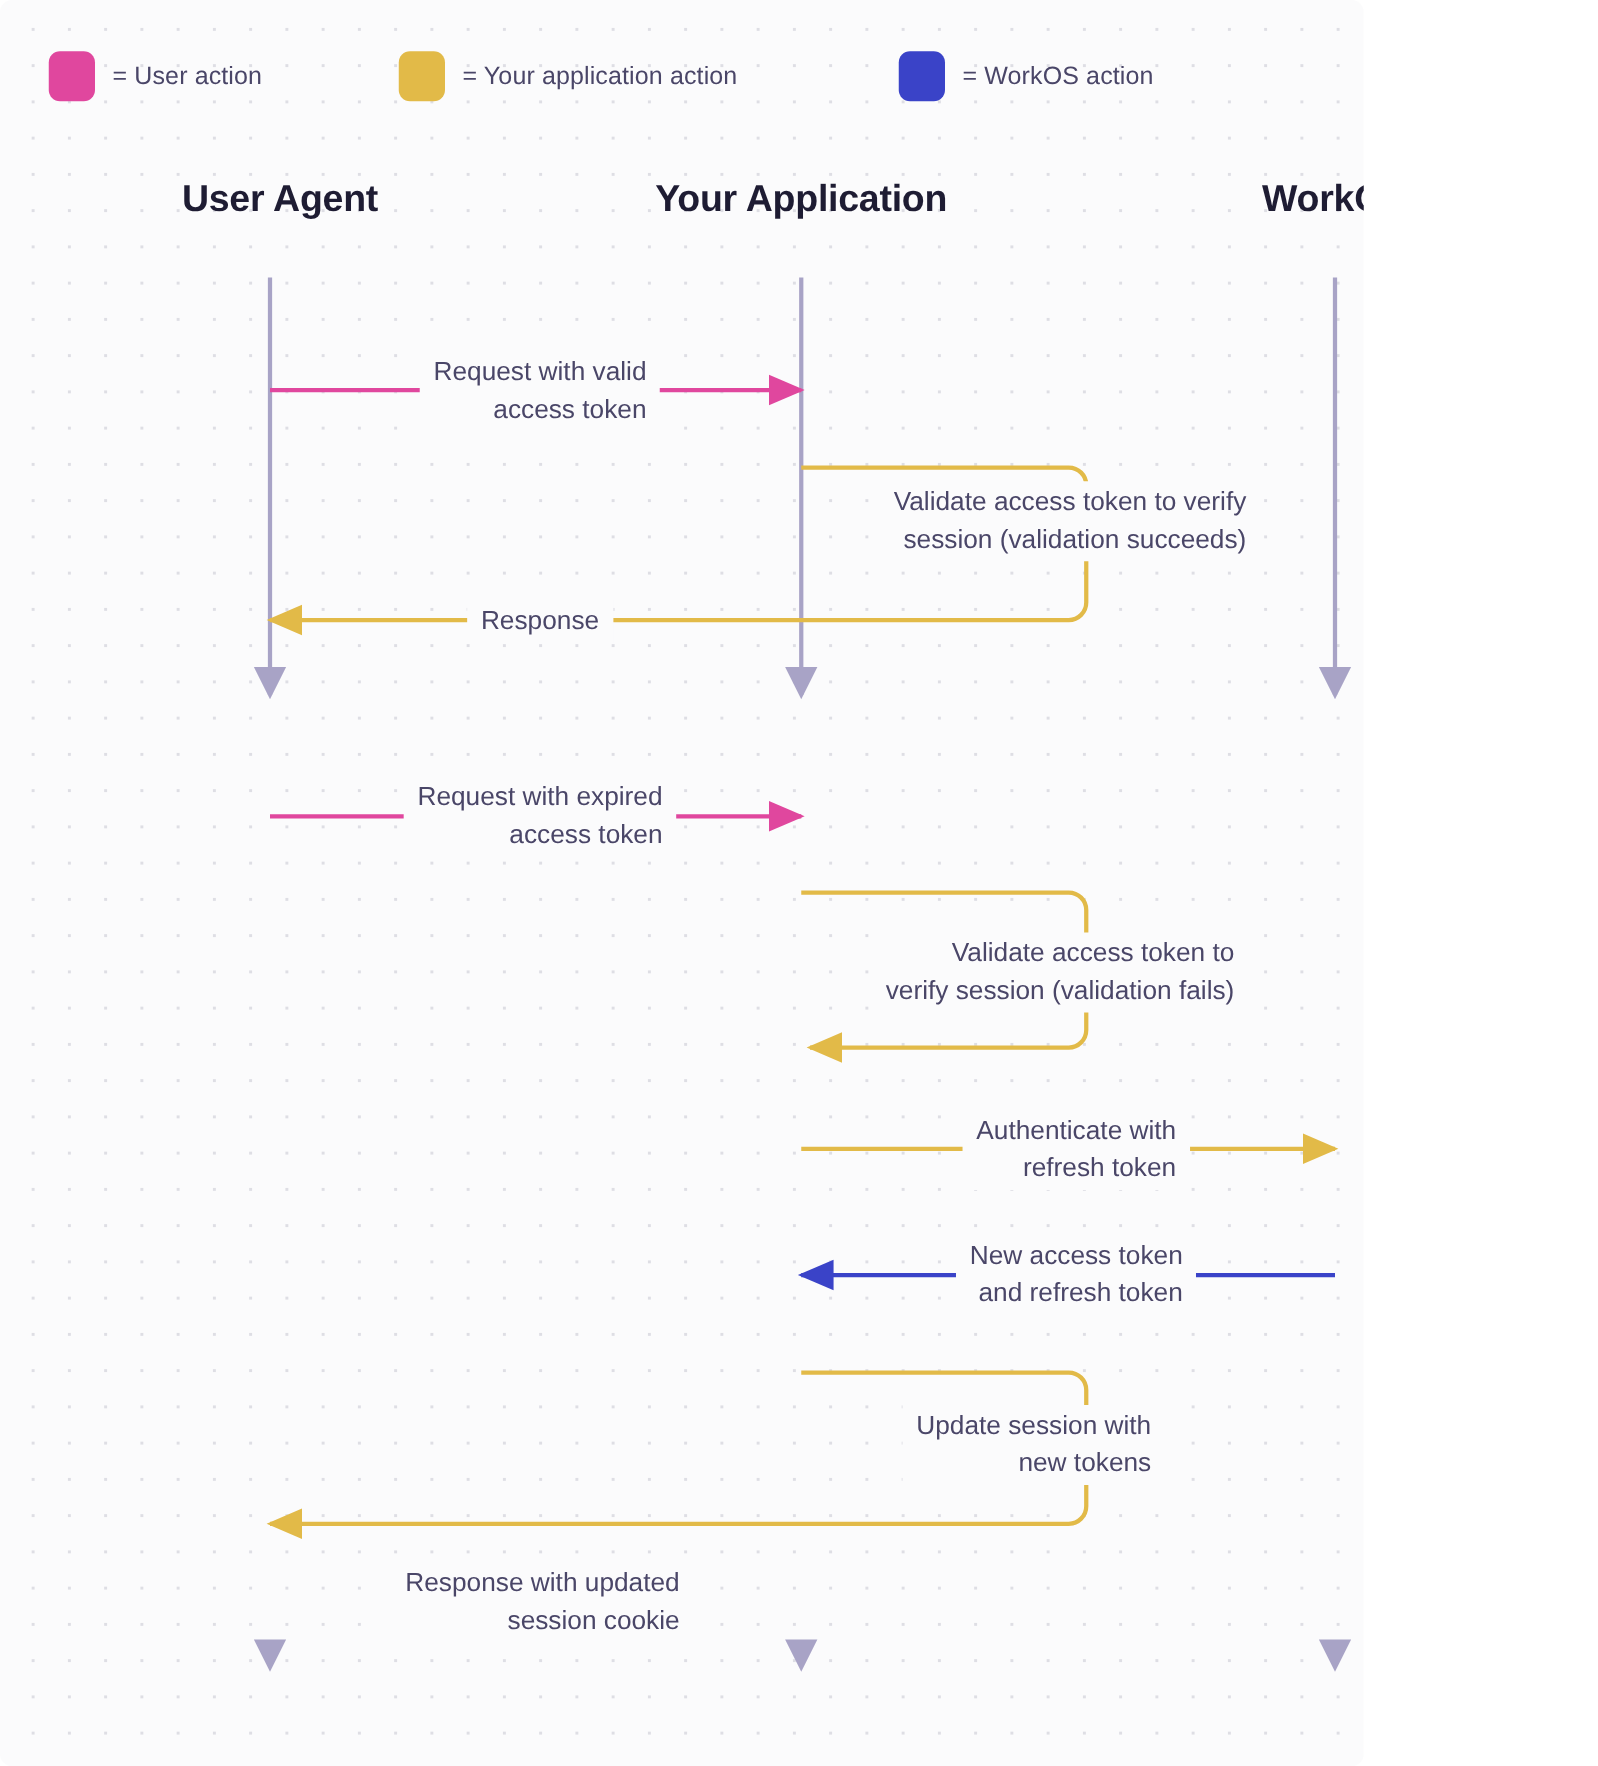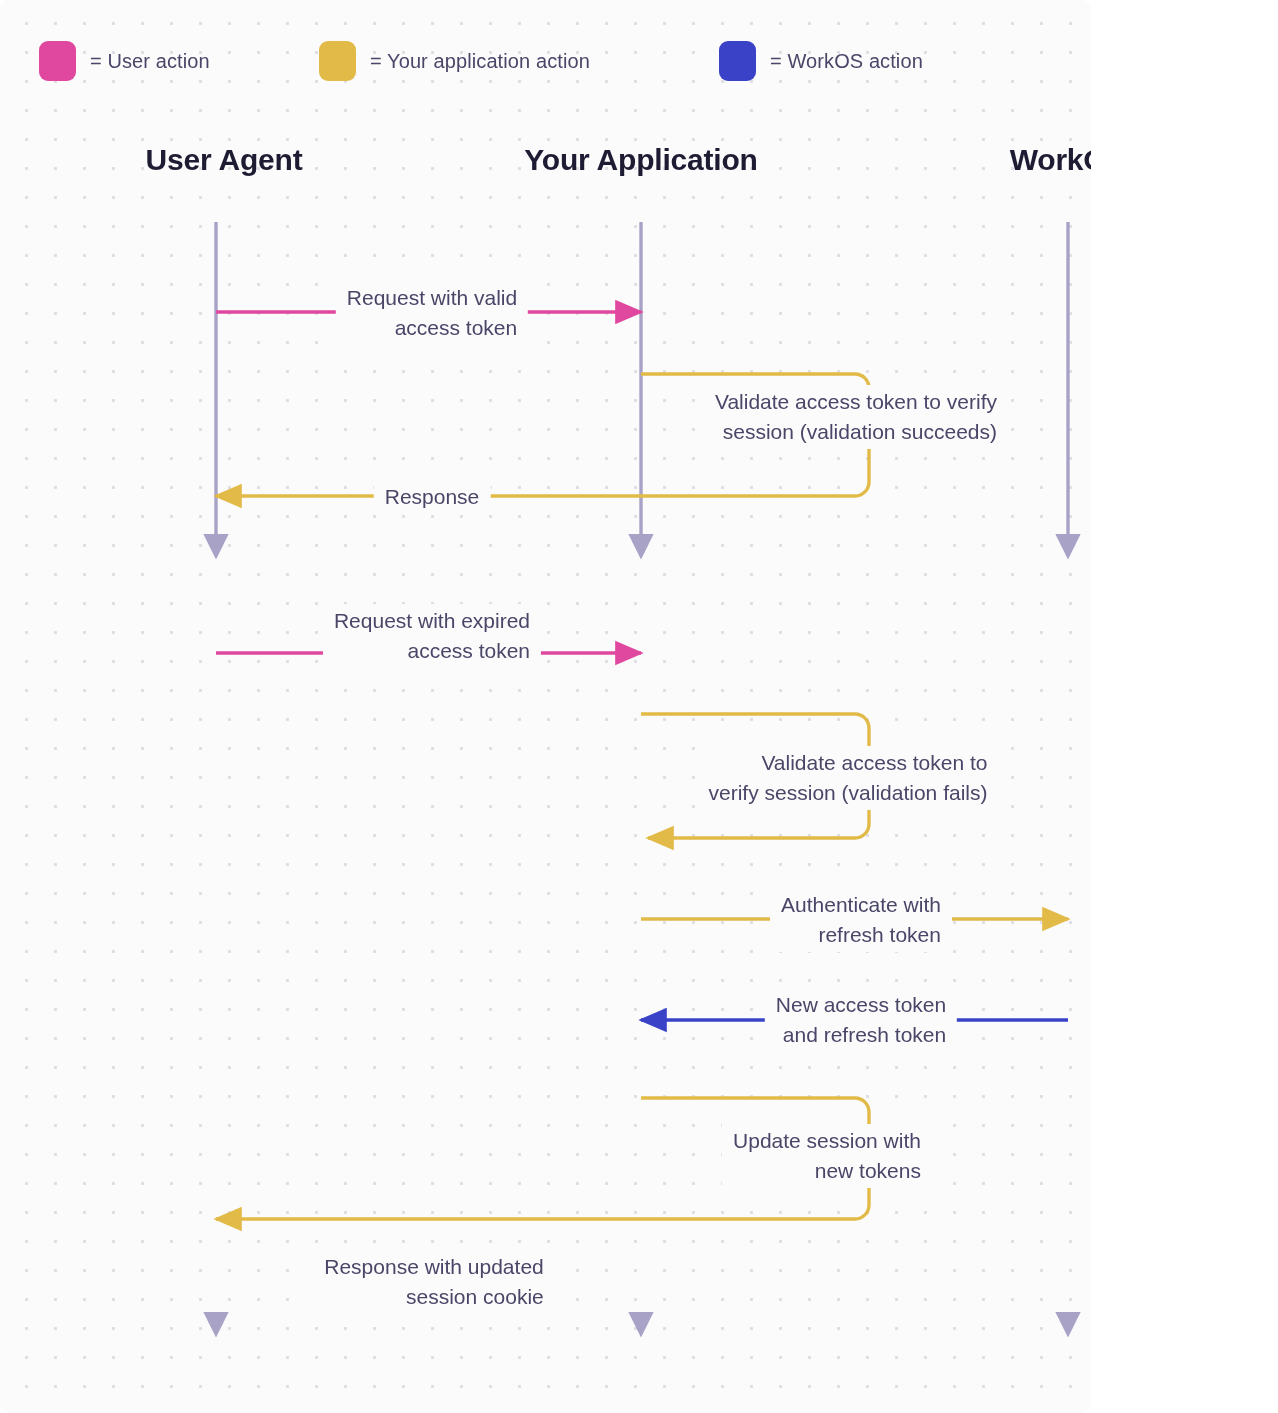--- a/index.html
+++ b/index.html
@@ -158,21 +158,21 @@
 
     <path d="M 641 1098 H 855 A 14 14 0 0 1 869 1112 V 1205 A 14 14 0 0 1 855 1219 H 216" fill="none" stroke="#e2ba48" stroke-width="3.4" marker-end="url(#ah-yellow-l)"></path>
   </svg>
 
   <div class="msg-label" id="m0" style="left: 432px; top: 313px;">Request with valid
 access token</div>
   <div class="msg-label" id="m1" style="left: 856px; top: 417px;">Validate access token to verify
 session (validation succeeds)</div>
   <div class="msg-label" id="m2" style="left: 432px; top: 497px;">Response</div>
 
-  <div class="msg-label" id="m3" style="left: 432px; top: 636px;">Request with expired
+  <div class="msg-label" id="m3" style="left: 432px; top: 653px;">Request with expired
 access token</div>
   <div class="msg-label" id="m4" style="left: 848px; top: 778px;">Validate access token to
 verify session (validation fails)</div>
   <div class="msg-label" id="m5" style="left: 861px; top: 920px;">Authenticate with
 refresh token</div>
   <div class="msg-label" id="m6" style="left: 861px; top: 1020px;">New access token
 and refresh token</div>
   <div class="msg-label" id="m7" style="left: 827px; top: 1156px;">Update session with
 new tokens</div>
   <div class="msg-label" id="m8" style="left: 434px; top: 1282px;">Response with updated

